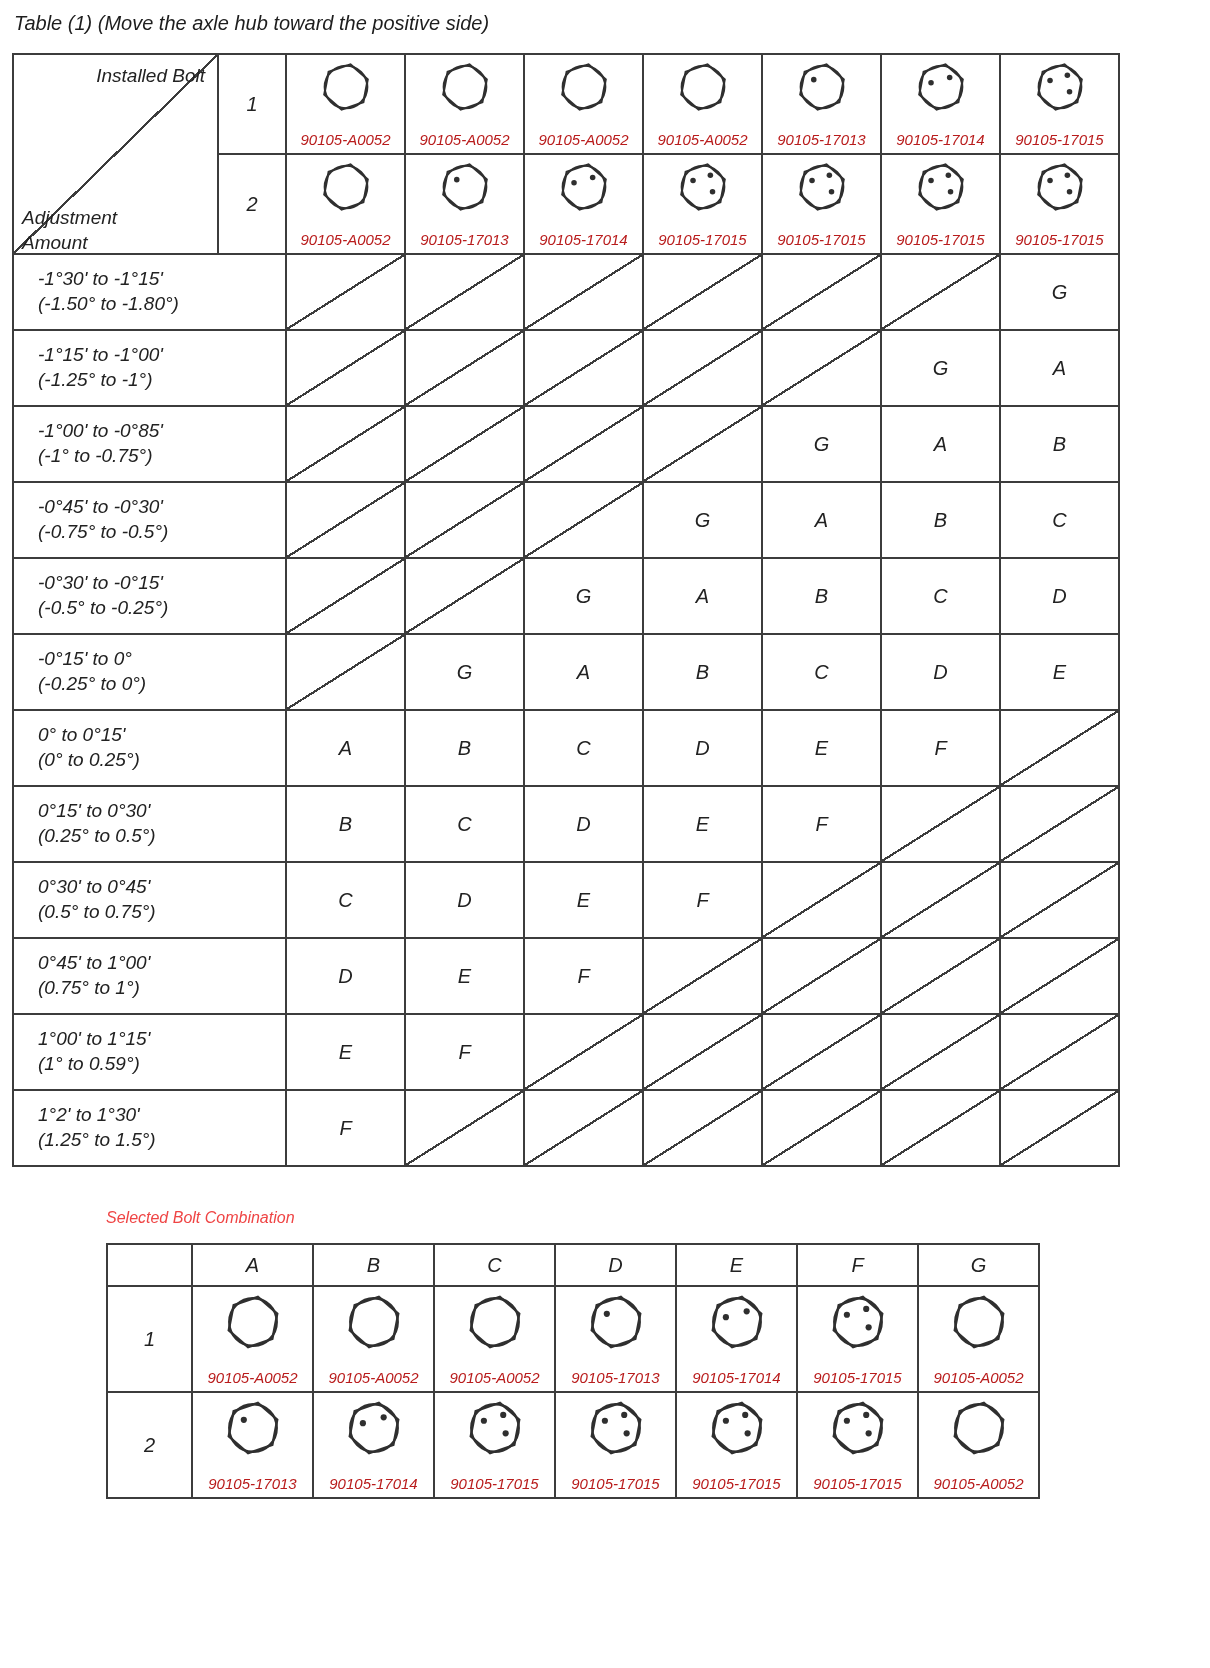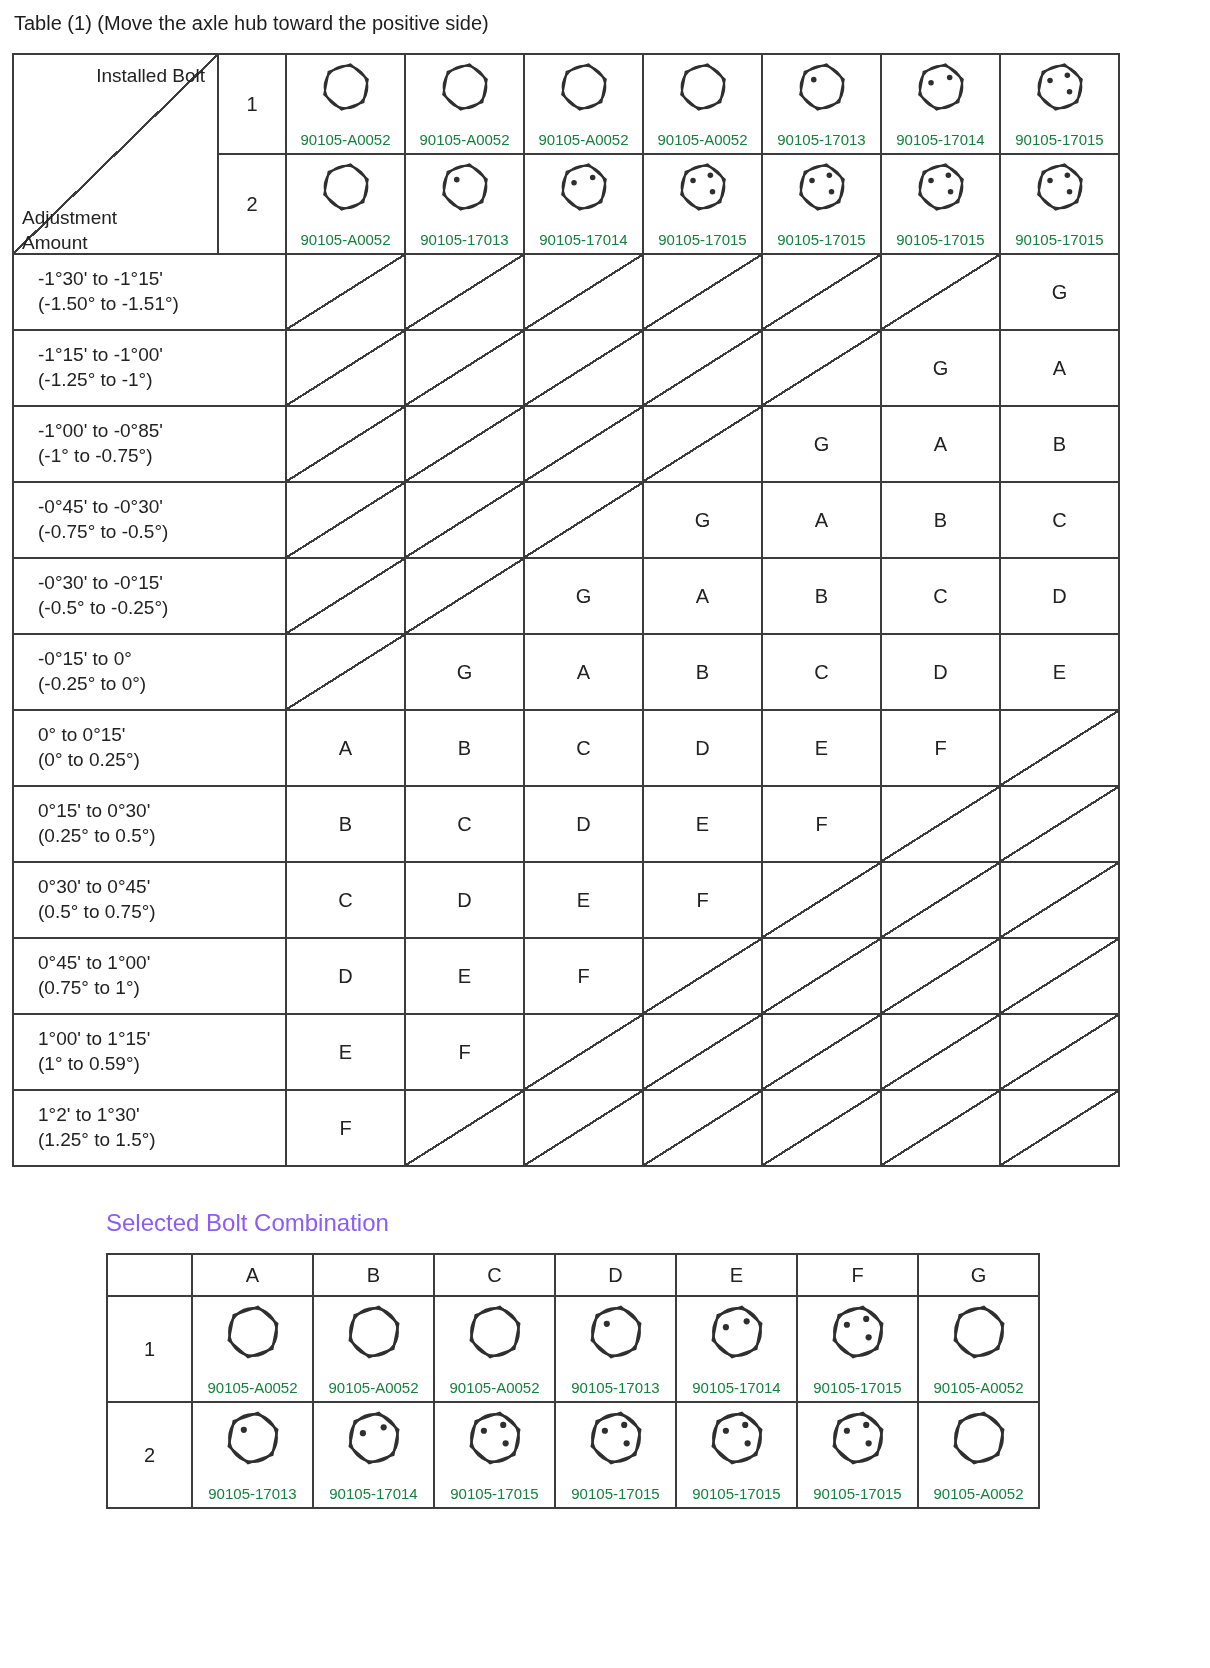--- a/index.html
+++ b/index.html
@@ -8,20 +8,21 @@
     width: 1210px;
     font-family: "Liberation Sans", sans-serif;
     color: #222;
   }
   .page {
     position: relative;
     width: 1210px;
     min-height: 1668px;
     background: #fff;
     padding: 10px 12px 30px 12px;
+    font-style: italic;
   }
   .title {
     font-size: 20px;
     color: #1d1d1d;
     margin: 2px 0 18px 2px;
   }
   table { border-collapse: collapse; table-layout: fixed; }
   .main-table td, .sel-table td { border: 2px solid #3c3c3c; }
 
   
@@ -48,42 +49,42 @@
   .num-cell {
     text-align: center; vertical-align: middle;
     font-size: 20px; color: #222;
   }
   .bolt-cell {
     text-align: center; vertical-align: middle;
     padding: 4px 1px;
   }
   .bolt-icon { display: block; margin: 0 auto; }
   .part-num {
-    font-size: 15px; color: #15803d; margin-top: 18px;
+    font-size: 15px; color: #b91c1c; margin-top: 18px;
     white-space: nowrap; text-align: center;
   }
   .range-cell {
     vertical-align: middle; text-align: left;
     padding-left: 24px; font-size: 19px; line-height: 1.3; color: #222; margin-top: 16px;
   }
   .letter-cell {
     text-align: center; vertical-align: middle;
     font-size: 20px; color: #222;
   }
   .na {
     background: linear-gradient(to bottom right,
       transparent calc(50% - 1.1px),
       #3c3c3c calc(50% - 1.1px),
       #3c3c3c calc(50% + 1.1px),
       transparent calc(50% + 1.1px));
   }
 
   
   .sub-title {
-    font-size: 24px; color: #8b5cf6;
+    font-size: 16px; color: #ef4444;
     margin: 42px 0 16px 94px;
   }
   .sel-table { width: 932px; margin-left: 94px; }
   .sel-hdr-row { height: 42px; }
   .sel-bolt-row { height: 106px; }
   .sel-letter {
     text-align: center; vertical-align: middle;
     font-size: 20px; color: #222;
   }
 </style>
@@ -232,21 +233,21 @@
               <circle cx="18.5" cy="22.5" r="3.2" fill="#2f2f2f"></circle>
               <circle cx="38.5" cy="16.5" r="3.2" fill="#2f2f2f"></circle>
               <circle cx="41" cy="35.5" r="3.2" fill="#2f2f2f"></circle>
             </svg>
             <div class="part-num">90105-17015</div>
           </td>
         </tr>
         <tr class="data-row">
           <td class="range-cell" colspan="2">
             <div class="range-line">-1°30' to -1°15'</div>
-            <div class="range-line">(-1.50° to -1.51°)</div>
+            <div class="range-line">(-1.50° to -1.80°)</div>
           </td>
           <td class="letter-cell na"></td>
           <td class="letter-cell na"></td>
           <td class="letter-cell na"></td>
           <td class="letter-cell na"></td>
           <td class="letter-cell na"></td>
           <td class="letter-cell na"></td>
           <td class="letter-cell">G</td>
         </tr>
         <tr class="data-row">

